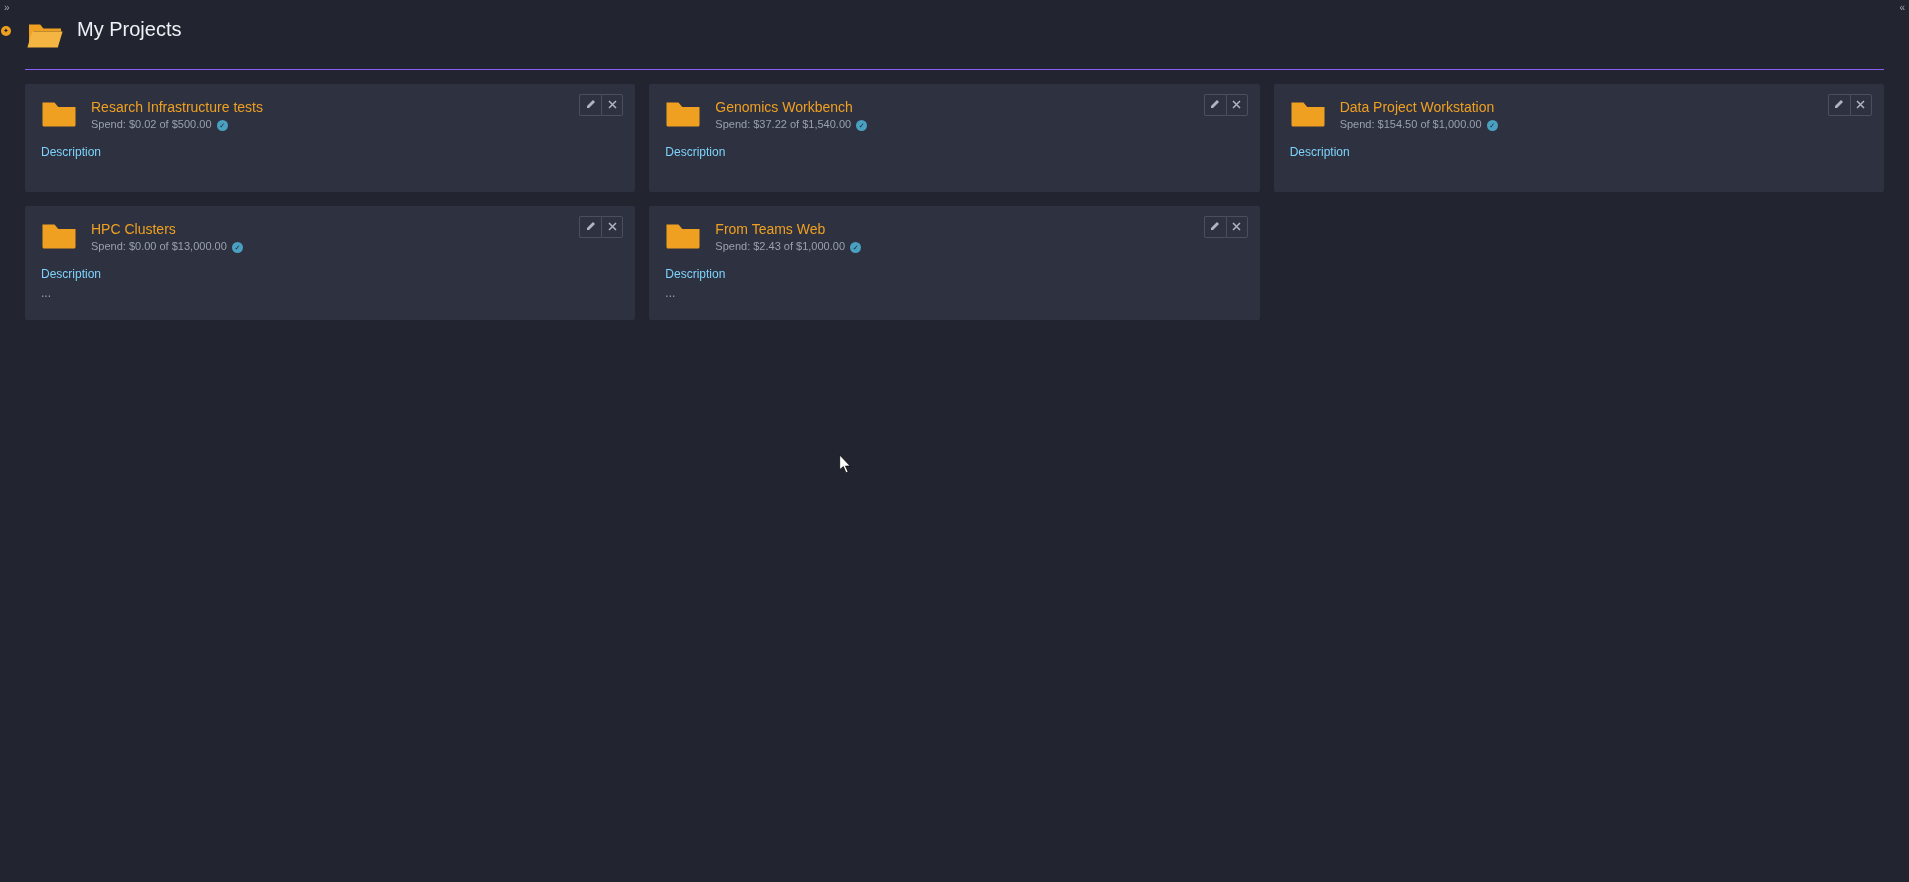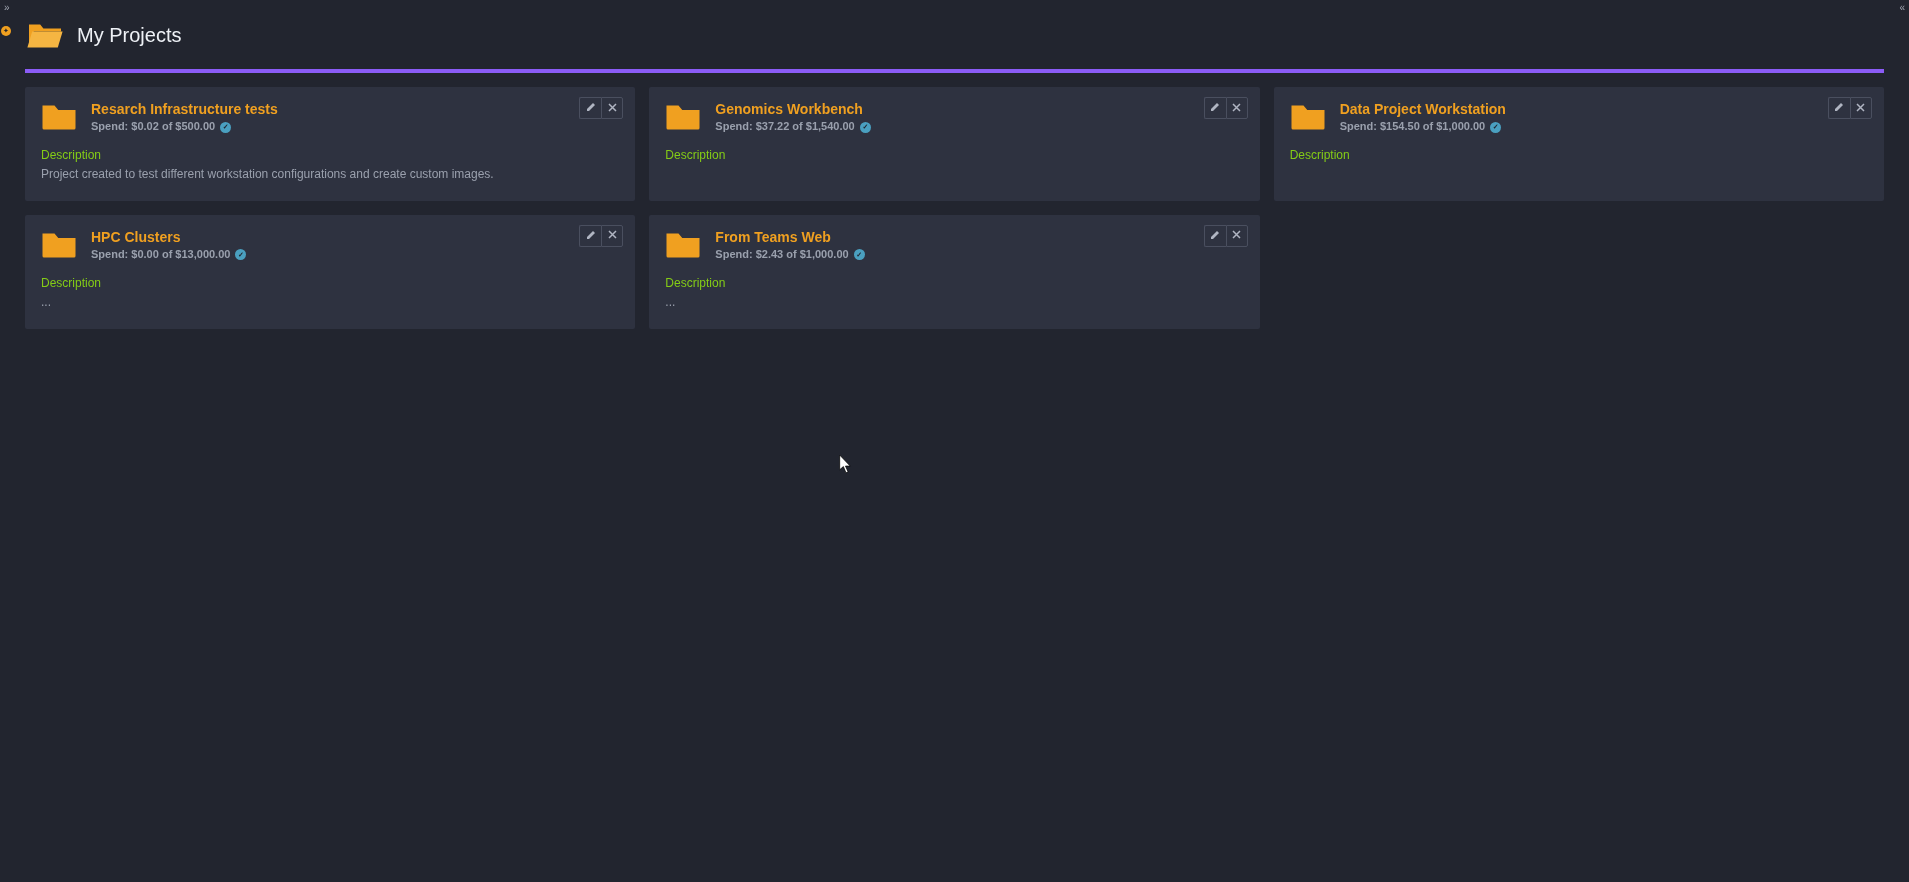--- a/index.html
+++ b/index.html
@@ -31,24 +31,24 @@
     background: #f0a020;
     border-radius: 50%;
     display:flex;align-items:center;justify-content:center;
     font-size:7px;color:#22252f;
   }
   .page {
     padding: 18px 25px 0 25px;
   }
   .header {
     display: flex;
-    align-items: center;
+    align-items: flex-start;
     gap: 12px;
     padding-bottom: 16px;
-    border-bottom: 4px solid #8b5cf6;
+    border-bottom: 1px solid #8b5cf6;
     margin-bottom: 14px;
   }
   .header-title {
     font-size: 20px;
     font-weight: 400;
     color: #eef1f6;
   }
   .folder-open-icon svg { width: 40px; height: 32px; }
   .grid {
     display: grid;
@@ -58,22 +58,21 @@
   .card {
     background: #2e3240;
     border-radius: 2px;
     padding: 14px 16px 18px 16px;
     position: relative;
     min-height: 108px;
   }
   .card-top {
     display: flex;
     gap: 14px;
-    align-items: flex-start;
-    font-weight: bold;
+    align-items: flex-end;
   }
   .folder-icon svg { width: 36px; height: 30px; }
   .card-title {
     color: #f0a020;
     font-size: 14px;
     margin-bottom: 3px;
     cursor: pointer;
   }
   .card-spend {
     font-size: 11px;
@@ -102,21 +101,21 @@
     border: 1px solid #4a4f5f;
     color: #b0b5c2;
     font-size: 10px;
     cursor: pointer;
     display:flex;align-items:center;justify-content:center;
   }
   .card-actions button:first-child { border-right: none; border-radius: 2px 0 0 2px;}
   .card-actions button:last-child { border-radius: 0 2px 2px 0;}
   .desc-label {
     font-size: 12px;
-    color: #84cc16;
+    color: #7dd3fc;
     margin-top: 14px;
     margin-bottom: 4px;
   }
   .desc-text {
     font-size: 12px;
     color: #9aa0ad;
     line-height: 1.4;
   }
   .cursor {
     position: absolute;
@@ -169,21 +168,20 @@
       </span>
       <div>
         <div class="card-title">Resarch Infrastructure tests</div>
         <div class="card-spend">
           <span>Spend: $0.02 of $500.00</span>
           <span class="check-badge">✓</span>
         </div>
       </div>
     </div>
     <div class="desc-label">Description</div>
-    <div class="desc-text">Project created to test different workstation configurations and create custom images.</div>
   </div>
 
   <div class="card">
     <div class="card-actions">
       <button>
         <span>
           <svg width="10" height="10" viewBox="0 0 10 10">
                 <path fill="currentColor" d="M1 7 L7 1 L9 3 L3 9 L1 9 Z"></path>
               </svg>
         </span>

